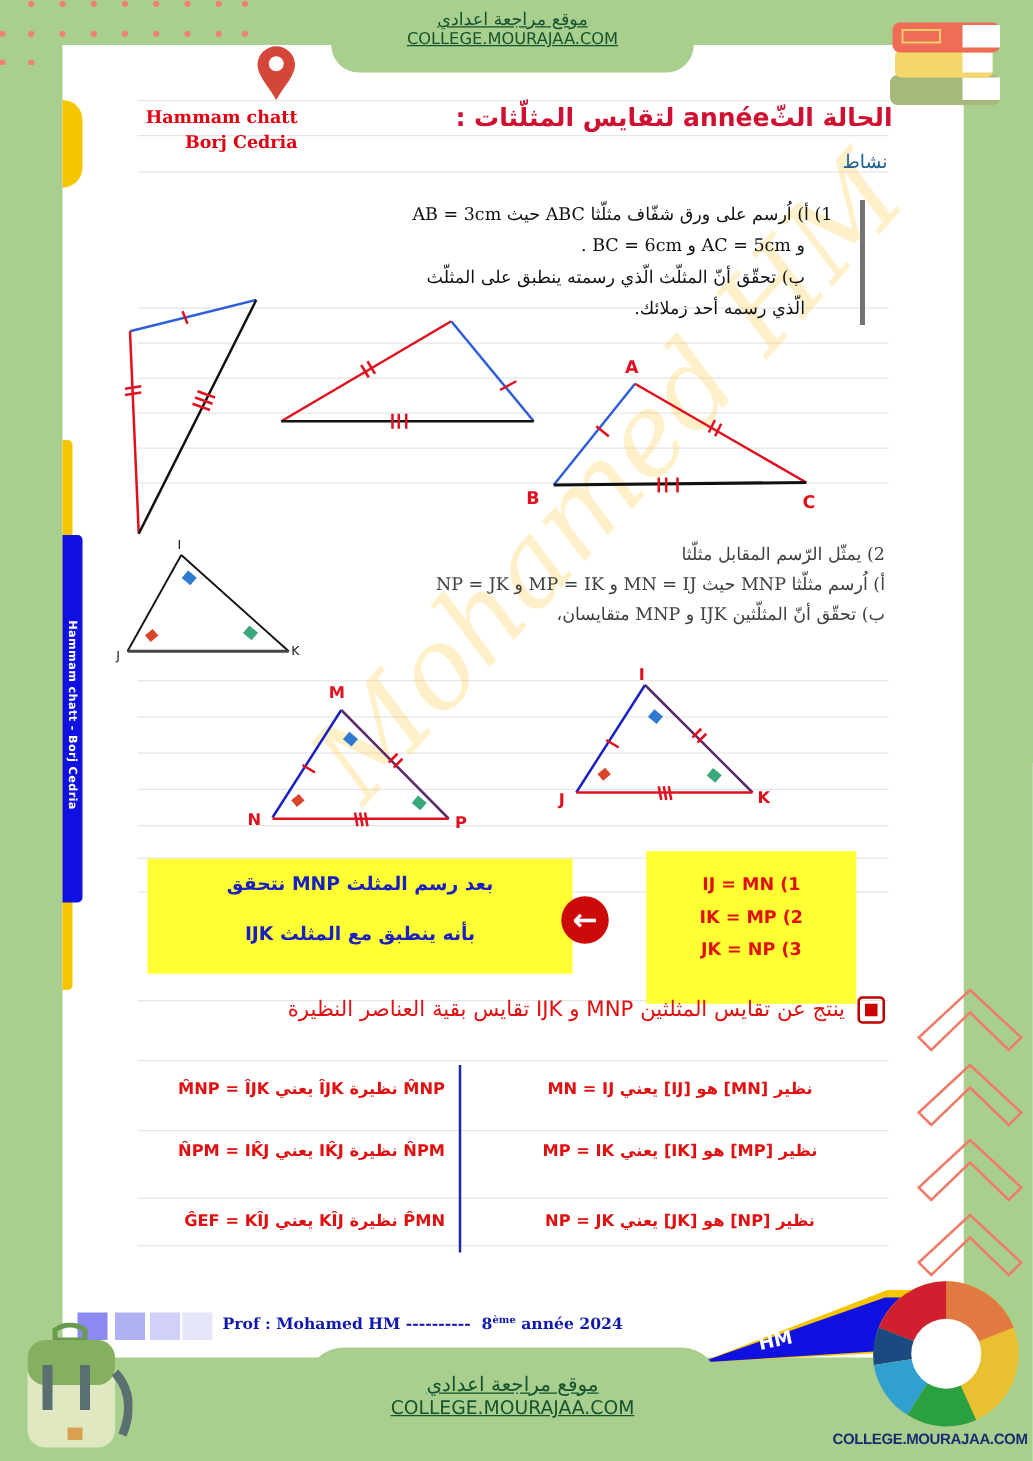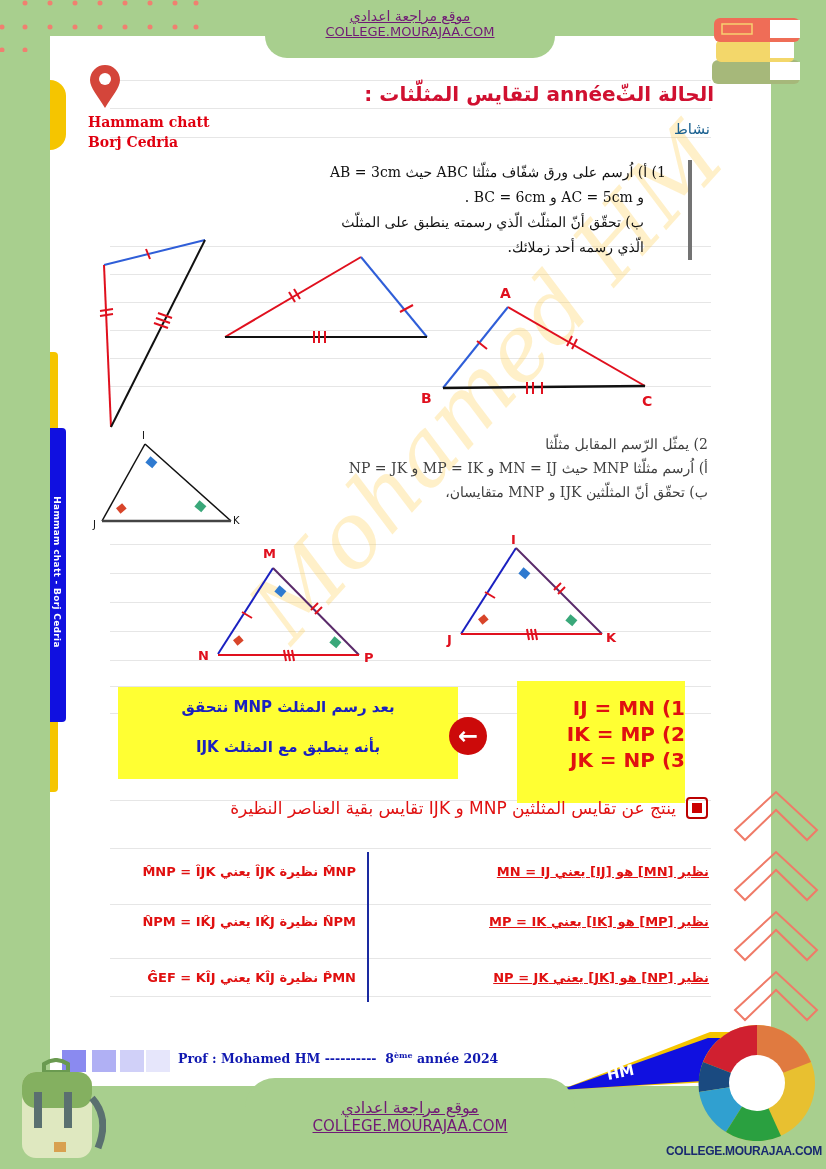--- a/index.html
+++ b/index.html
@@ -6,47 +6,47 @@
   body { width:826px; height:1169px; position:relative; overflow:hidden; background:#a8cf8e; font-family:"DejaVu Sans", sans-serif; }
   .dots { position:absolute; left:0; top:0; width:200px; height:52px; }
   .page { position:absolute; left:50px; top:36px; width:721px; height:1050px; background:#ffffff; }
   .rule { position:absolute; left:60px; right:60px; height:1px; background:#e6e6e6; }
   .leftstrip { position:absolute; left:0; top:0; width:50px; height:1169px; background:#a8cf8e; }
   .rightstrip { position:absolute; left:773px; top:0; width:53px; height:1169px; background:#a8cf8e; }
   .yellow-tab { position:absolute; left:50px; top:352px; width:8px; height:440px; background:#f5c500; border-radius:0 4px 4px 0; }
   .yellow-top { position:absolute; left:50px; top:80px; width:16px; height:70px; background:#f5c500; border-radius:0 40px 40px 0; }
   .blue-tab { position:absolute; left:50px; top:428px; width:16px; height:294px; background:#1010e0; border-radius:0 4px 4px 0; }
   .blue-tab span { position:absolute; left:-134px; top:139px; width:282px; transform:rotate(90deg); color:#fff; font-size:9px; font-weight:bold; text-align:center; letter-spacing:0.3px; white-space:nowrap; }
-  .banner { position:absolute; background:#a8cf8e; color:#701a75; text-align:center; font-family:"DejaVu Sans", sans-serif; }
+  .banner { position:absolute; background:#a8cf8e; color:#14532d; text-align:center; font-family:"DejaVu Sans", sans-serif; }
   .banner .ar { font-size:14px; text-decoration:underline; }
   .banner .en { font-size:13px; text-decoration:underline; }
   .banner-top { left:265px; top:0; width:290px; height:58px; border-radius:0 0 22px 22px; padding-top:8px; box-sizing:border-box; }
   .banner-bot { left:245px; top:1078px; width:330px; height:91px; border-radius:30px 30px 0 0; padding-top:20px; box-sizing:border-box; }
   .banner-bot .ar { font-size:16px; } .banner-bot .en { font-size:15px; }
-  .loc { position:absolute; left:88px; top:64px; width:150px; text-align:left; }
+  .loc { position:absolute; left:88px; top:36px; width:150px; text-align:right; }
   .loc .txt { color:#e00010; font-weight:bold; font-size:14px; line-height:20px; font-family:"DejaVu Serif", serif; }
   .title { position:absolute; right:112px; top:82px; color:#d01030; font-weight:bold; font-size:20px; direction:rtl; }
   .nashat { position:absolute; right:116px; top:120px; color:#1a6090; font-size:15px; direction:rtl; }
   .q1 { position:absolute; right:134px; top:160px; width:390px; direction:rtl; font-size:14px; line-height:25px; color:#111; font-family:"DejaVu Serif", serif; border-right:4px solid #737373; padding-right:22px; }
   .q2 { position:absolute; right:118px; top:432px; width:440px; direction:rtl; font-size:14px; line-height:24px; color:#404040; font-family:"DejaVu Serif", serif; }
   .svgl { position:absolute; left:0; top:0; }
   .ybox { position:absolute; background:#ffff33; }
   .ybox1 { left:118px; top:687px; width:340px; height:92px; }
   .ybox2 { left:517px; top:681px; width:168px; height:108px; }
   .hand-blue { color:#1a20c0; font-size:15px; direction:rtl; text-align:center; line-height:40px; font-weight:bold; }
-  .hand-red { color:#e01010; font-size:20px; text-align:right; line-height:26px; padding-top:14px; font-weight:bold; }
+  .hand-red { color:#e01010; font-size:14px; text-align:center; line-height:26px; padding-top:14px; font-weight:bold; }
   .arrow-btn { position:absolute; left:449px; top:717px; width:38px; height:38px; border-radius:50%; background:#cc0a0a; color:#fff; font-size:24px; text-align:center; line-height:38px; font-weight:bold; }
   .conc { position:absolute; right:118px; top:797px; width:640px; direction:rtl; color:#e01010; font-size:17px; display:flex; align-items:center; }
   .conc .chk { width:18px; height:18px; border:2px solid #b00; border-radius:4px; margin-left:10px; position:relative; }
   .conc .chk::after { content:""; position:absolute; left:4px; top:4px; width:10px; height:10px; background:#c00; }
   .tbl { position:absolute; left:74px; top:852px; width:640px; height:150px; }
   .tbl .divider { position:absolute; left:293px; top:0; width:2px; height:150px; background:#1a2aa0; }
   .tbl .row { position:absolute; left:0; width:640px; height:30px; color:#e01010; font-size:13px; font-weight:bold; }
   .tbl .lft { position:absolute; left:0; width:282px; text-align:right; white-space:nowrap; }
-  .tbl .rgt { position:absolute; left:305px; width:330px; direction:rtl; text-align:right; white-space:nowrap;text-decoration:underline; }
+  .tbl .rgt { position:absolute; left:305px; width:330px; direction:rtl; text-align:center; white-space:nowrap; }
   .footer-bar { position:absolute; left:52px; top:1046px; width:720px; height:28px; }
   .footer-bar .sq { position:absolute; top:4px; width:24px; height:22px; }
   .prof { position:absolute; left:178px; top:1050px; color:#1018b0; font-weight:bold; font-size:12.5px; font-family:"DejaVu Serif", serif; }
   .prof sup { font-size:8px; }
   .hm { position:absolute; left:560px; top:1030px; width:190px; height:60px; }
   .mourajaa { position:absolute; left:666px; top:1144px; color:#1a2a70; font-weight:bold; font-size:12px; font-family:"Liberation Sans", sans-serif; letter-spacing:-0.3px; }
   .watermark { position:absolute; left:160px; top:330px; color:rgba(255,200,60,0.28); font-size:90px; transform:rotate(-48deg); font-family:"DejaVu Serif", serif; font-style:italic; white-space:nowrap; }
 </style>
 </head>
 <body>

